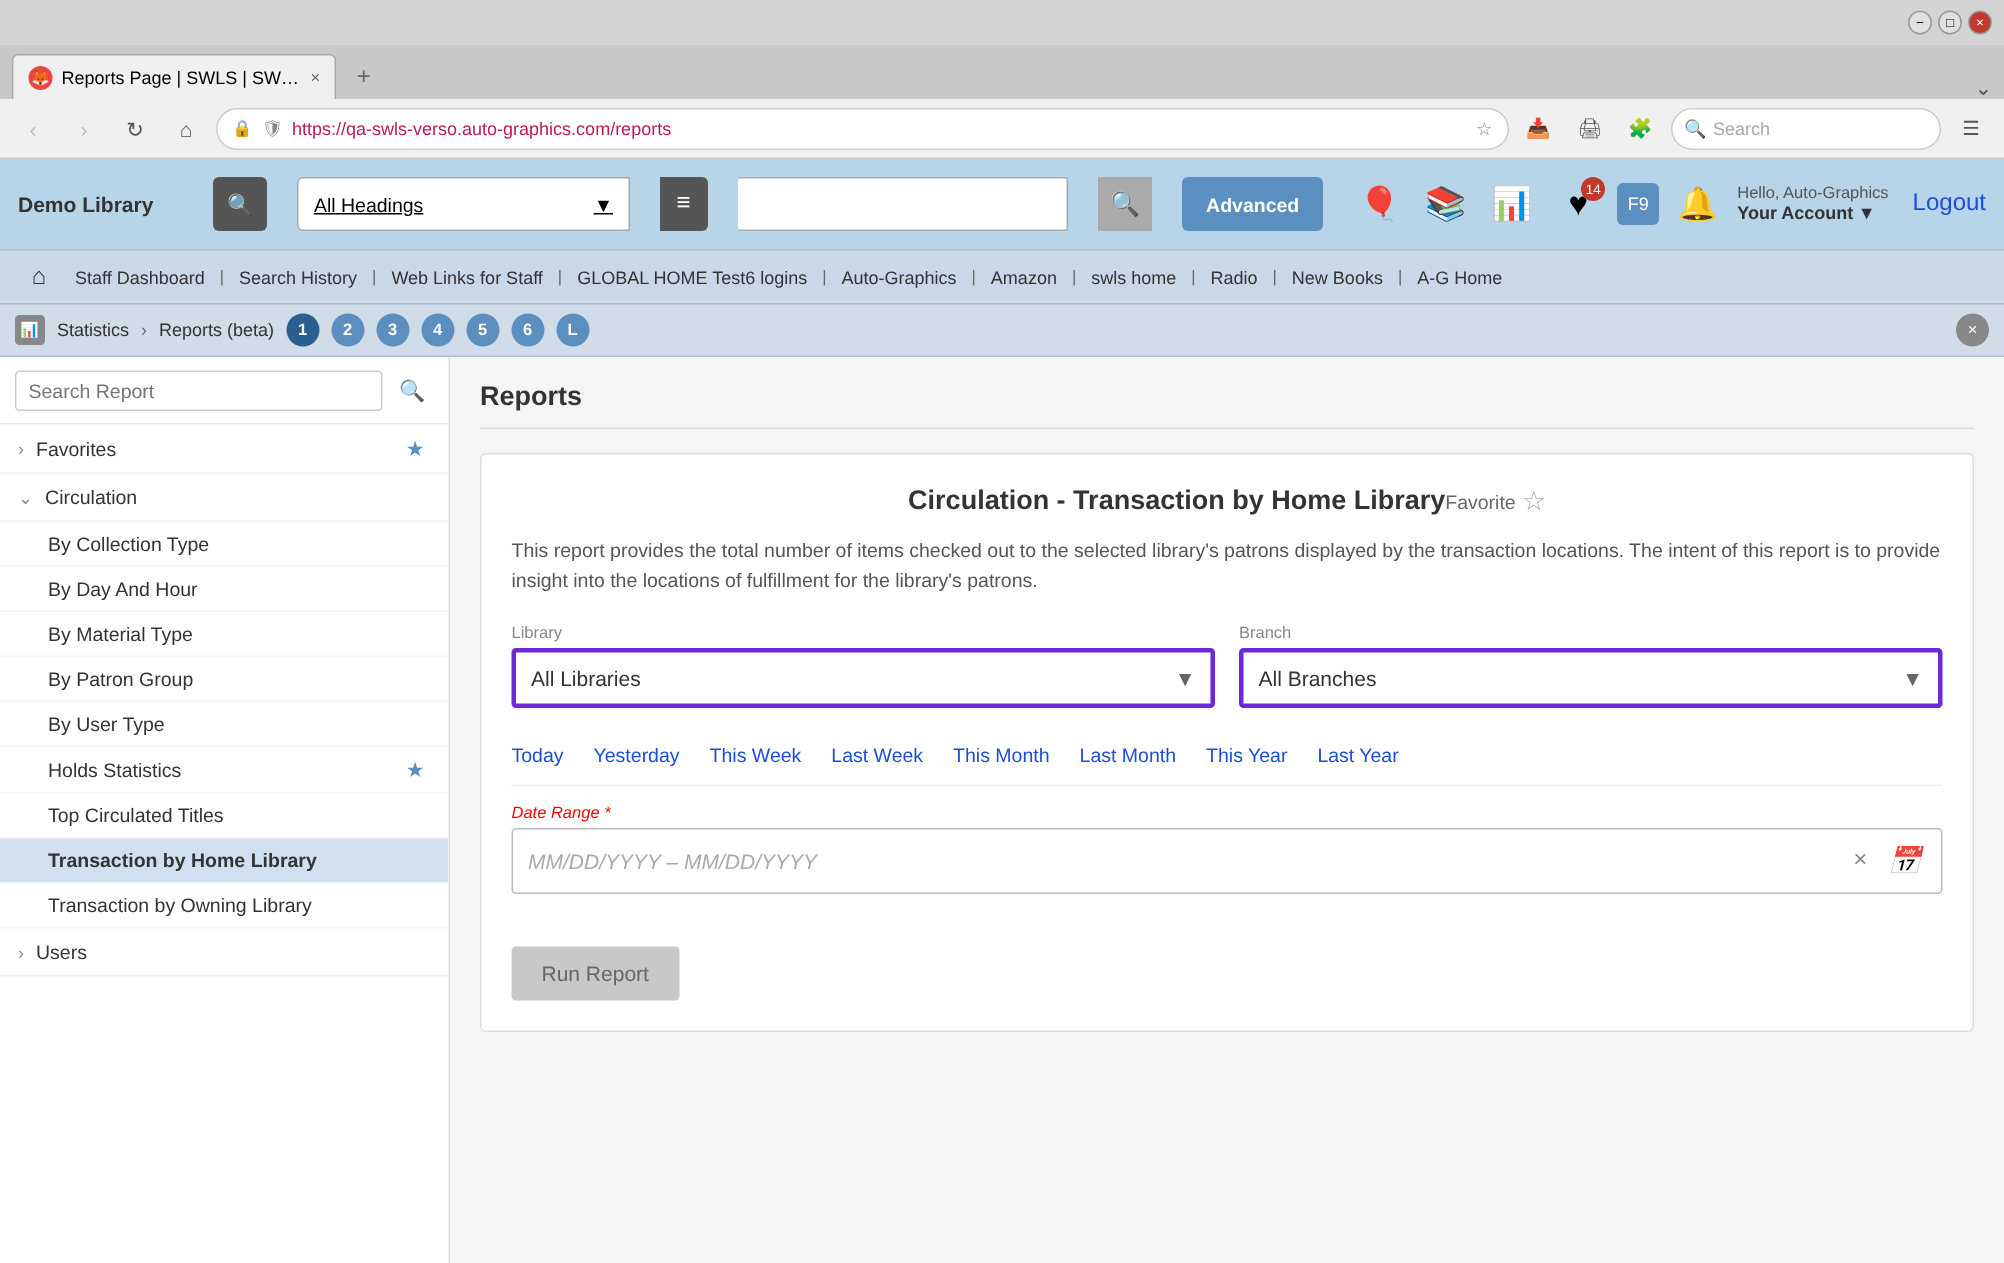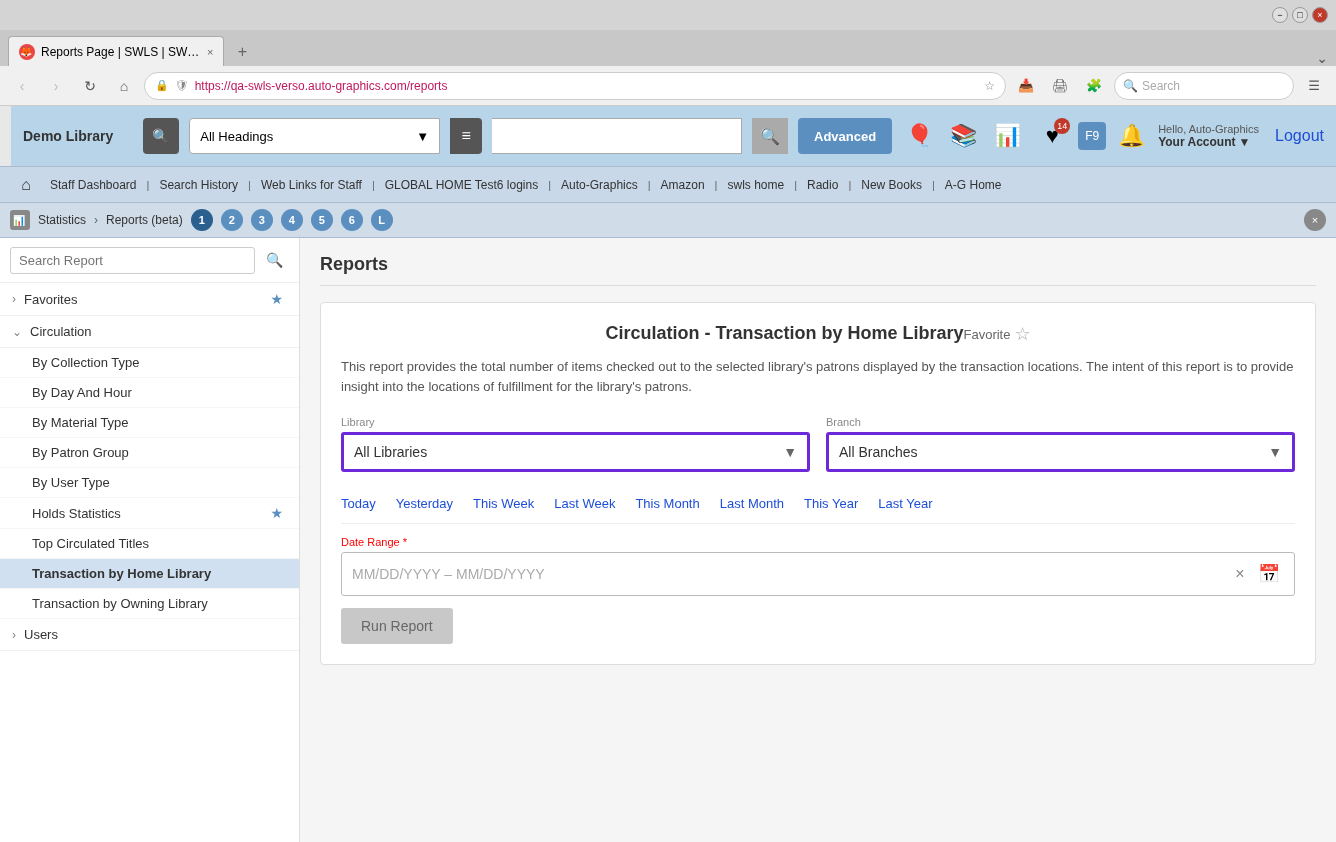--- a/index.html
+++ b/index.html
@@ -23,24 +23,24 @@
     .nav-bar { height: 40px; background: #f0f0f0; display: flex; align-items: center; padding: 0 8px; gap: 6px; border-bottom: 1px solid #ccc; }
     .nav-btn { width: 28px; height: 28px; display: flex; align-items: center; justify-content: center; border-radius: 50%; cursor: pointer; color: #555; font-size: 14px; }
     .nav-btn.disabled { color: #bbb; cursor: default; }
     .url-bar { flex: 1; height: 28px; border: 1px solid #ccc; border-radius: 14px; display: flex; align-items: center; padding: 0 10px; gap: 6px; background: white; font-size: 12px; color: #333; }
     .url-bar .lock-icon { color: #888; font-size: 11px; }
     .url-text { flex: 1; color: #be185d; }
     .search-bar { width: 180px; height: 28px; border: 1px solid #ccc; border-radius: 14px; background: white; display: flex; align-items: center; padding: 0 8px; gap: 4px; font-size: 12px; }
     .nav-extra-btn { width: 28px; height: 28px; display: flex; align-items: center; justify-content: center; cursor: pointer; color: #555; font-size: 13px; }
 
     
-    .app-header { height: 60px; background: #b8d4e8; display: flex; align-items: center; padding: 0 12px; gap: 10px; margin-left: 11px; }
+    .app-header { height: 60px; background: #b8d4e8; display: flex; align-items: center; padding: 0 12px; gap: 20px; }
     .library-name { font-size: 14px; font-weight: bold; color: #333; flex: 0 0 auto; margin-right: 20px; }
     .search-logo { width: 36px; height: 36px; background: #555; border-radius: 4px; display: flex; align-items: center; justify-content: center; color: white; font-size: 18px; }
-    .search-dropdown { flex: 1; max-width: 320px; height: 36px; border: 1px solid #aaa; border-radius: 4px 0 0 4px; background: white; display: flex; align-items: center; padding: 0 10px; justify-content: space-between; font-size: 13px; cursor: pointer; }
+    .search-dropdown { flex: 1; max-width: 320px; height: 36px; border: 1px solid #aaa; border-radius: 4px 0 0 4px; background: white; display: flex; align-items: center; padding: 0 10px; justify-content: space-between; font-size: 13px; cursor: pointer; text-decoration: underline; }
     .stack-icon { width: 32px; height: 36px; background: #555; border-radius: 0 4px 4px 0; display: flex; align-items: center; justify-content: center; color: white; cursor: pointer; }
     .search-input-bar { flex: 1; height: 36px; border: 1px solid #aaa; border-left: none; background: white; padding: 0 10px; font-size: 13px; }
     .search-go-btn { width: 36px; height: 36px; background: #aaa; border: 1px solid #aaa; display: flex; align-items: center; justify-content: center; color: white; cursor: pointer; font-size: 16px; }
     .advanced-btn { height: 36px; padding: 0 16px; background: #5a8fc0; color: white; border: none; border-radius: 4px; cursor: pointer; font-size: 13px; font-weight: bold; }
     .header-icons { display: flex; align-items: center; gap: 8px; margin-left: auto; }
     .header-icon-btn { width: 36px; height: 36px; display: flex; align-items: center; justify-content: center; cursor: pointer; font-size: 20px; position: relative; }
     .badge { position: absolute; top: 0; right: 0; background: #c0392b; color: white; border-radius: 50%; width: 16px; height: 16px; font-size: 9px; display: flex; align-items: center; justify-content: center; }
     .user-section { display: flex; flex-direction: column; align-items: flex-start; font-size: 11px; }
     .user-hello { color: #555; }
     .user-account { font-size: 12px; font-weight: bold; color: #333; display: flex; align-items: center; gap: 3px; cursor: pointer; }
@@ -91,21 +91,21 @@
     
     .filter-row { display: flex; gap: 16px; margin-bottom: 20px; }
     .filter-group { flex: 1; }
     .filter-label { font-size: 11px; color: #888; margin-bottom: 4px; }
     .filter-select { width: 100%; height: 40px; border: 3px solid #6d28d9; border-radius: 3px; display: flex; align-items: center; padding: 0 10px; justify-content: space-between; background: white; cursor: pointer; font-size: 14px; color: #333; }
     .filter-select .arrow { color: #666; }
 
     .date-shortcuts { display: flex; gap: 20px; margin-bottom: 12px; padding-bottom: 8px; border-bottom: 1px solid #eee; }
     .date-shortcut { font-size: 13px; color: #1d4ed8; cursor: pointer; padding: 4px 0; }
 
-    .date-range-group { margin-bottom: 12px; }
+    .date-range-group { margin-bottom: 35px; font-style: italic; }
     .date-range-label { font-size: 11px; color: #888; margin-bottom: 4px; }
     .date-range-label span { color: red; }
     .date-range-input { width: 100%; height: 44px; border: 1px solid #bbb; border-radius: 3px; display: flex; align-items: center; padding: 0 10px; background: white; }
     .date-range-input .placeholder { flex: 1; color: #aaa; font-size: 14px; }
     .date-range-input .clear-btn { width: 24px; height: 24px; display: flex; align-items: center; justify-content: center; cursor: pointer; color: #888; font-size: 16px; }
     .date-range-input .cal-btn { width: 28px; height: 28px; display: flex; align-items: center; justify-content: center; cursor: pointer; color: #555; font-size: 18px; margin-left: 4px; }
 
     .run-report-row { display: flex; justify-content: flex-start; }
     .run-report-btn { height: 36px; padding: 0 20px; background: #c8c8c8; color: #666; border: none; border-radius: 3px; font-size: 14px; cursor: pointer; }
 

